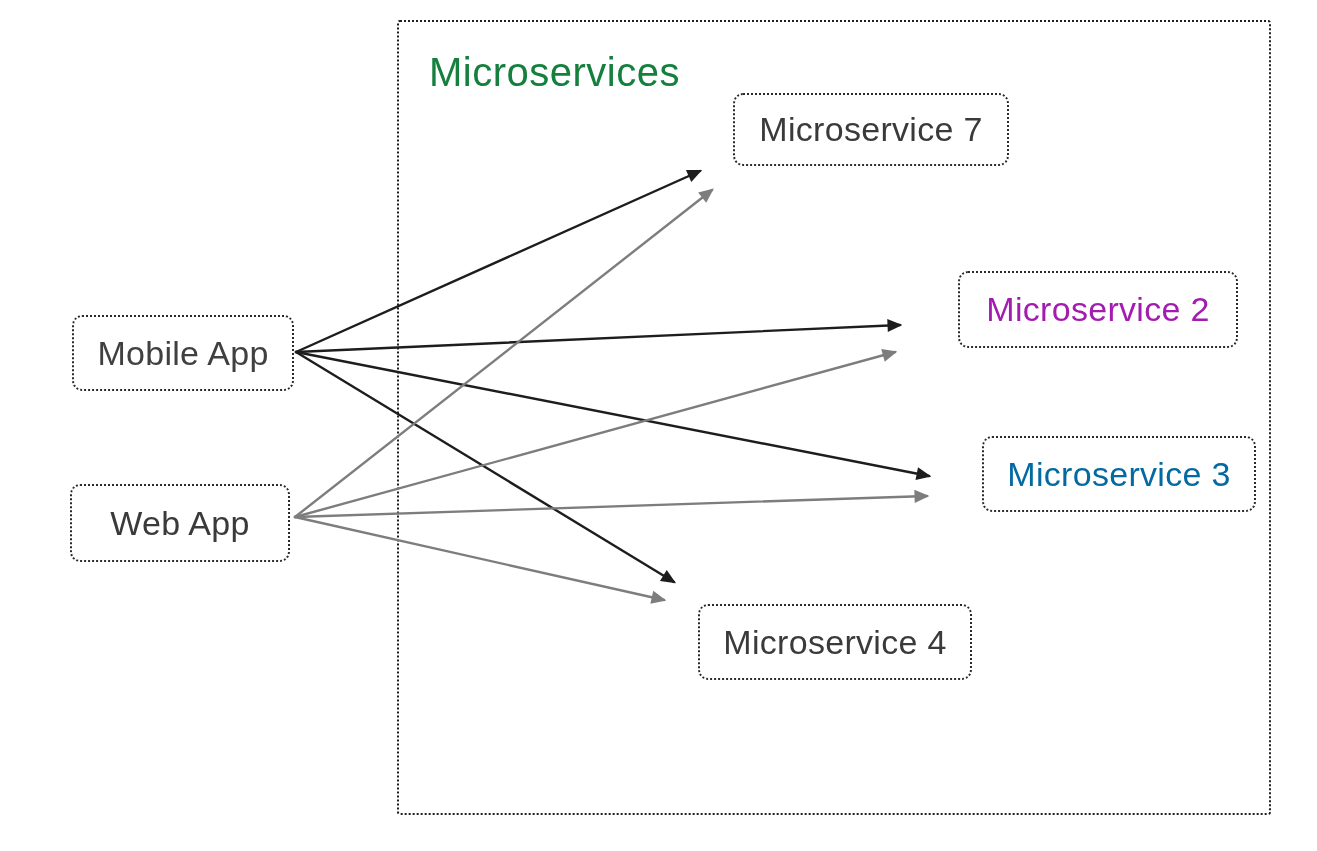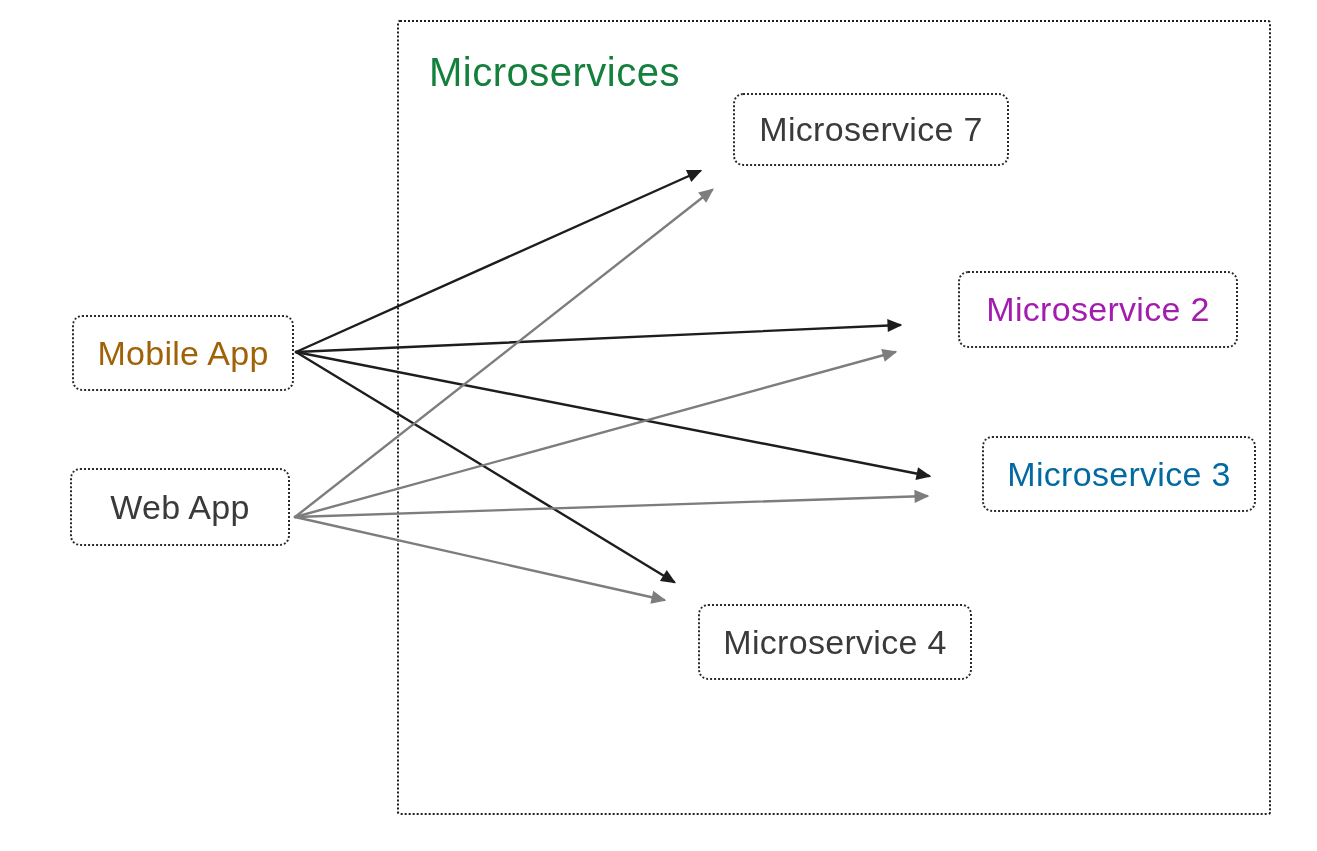--- a/index.html
+++ b/index.html
@@ -48,21 +48,21 @@
     align-items: center;
     justify-content: center;
   }
   .node .label {
     font-size: 34px;
     color: #3a3a3a;
     white-space: nowrap;
     letter-spacing: 0.3px;
   }
   .node-mobile-app  { left: 72px;  top: 315px; width: 222px; height: 76px; }
-  .node-web-app     { left: 70px;  top: 468px; width: 220px; height: 78px; }
+  .node-web-app     { left: 70px;  top: 484px; width: 220px; height: 78px; }
   .node-ms1         { left: 733px; top: 93px;  width: 276px; height: 73px; }
   .node-ms2         { left: 958px; top: 271px; width: 280px; height: 77px; }
   .node-ms3         { left: 982px; top: 436px; width: 274px; height: 76px; }
   .node-ms4         { left: 698px; top: 604px; width: 274px; height: 76px; text-align: right; }
   
   .edges-svg {
     position: absolute;
     left: 0; top: 0;
     width: 1317px;
     height: 851px;
@@ -103,21 +103,21 @@
     <line class="edge-line black" x1="296" y1="352" x2="929" y2="476" marker-end="url(#arrow-black)"></line>
     <line class="edge-line black" x1="296" y1="352" x2="674" y2="582" marker-end="url(#arrow-black)"></line>
 
     <line class="edge-line gray" x1="295" y1="517" x2="712" y2="190" marker-end="url(#arrow-gray)"></line>
     <line class="edge-line gray" x1="295" y1="517" x2="895" y2="352" marker-end="url(#arrow-gray)"></line>
     <line class="edge-line gray" x1="295" y1="517" x2="927" y2="496" marker-end="url(#arrow-gray)"></line>
     <line class="edge-line gray" x1="295" y1="517" x2="664" y2="600" marker-end="url(#arrow-gray)"></line>
   </svg>
 
   <div class="node node-mobile-app">
-    <span class="label" style="color: #a16207;">Mobile App</span>
+    <span class="label" style="color: #404040;">Mobile App</span>
   </div>
   <div class="node node-web-app">
     <span class="label" style="color: rgb(58, 58, 58);">Web App</span>
   </div>
 
   <div class="node node-ms1">
     <span class="label" style="color: rgb(58, 58, 58);">Microservice 7</span>
   </div>
   <div class="node node-ms2">
     <span class="label" style="color: #a21caf;">Microservice 2</span>

